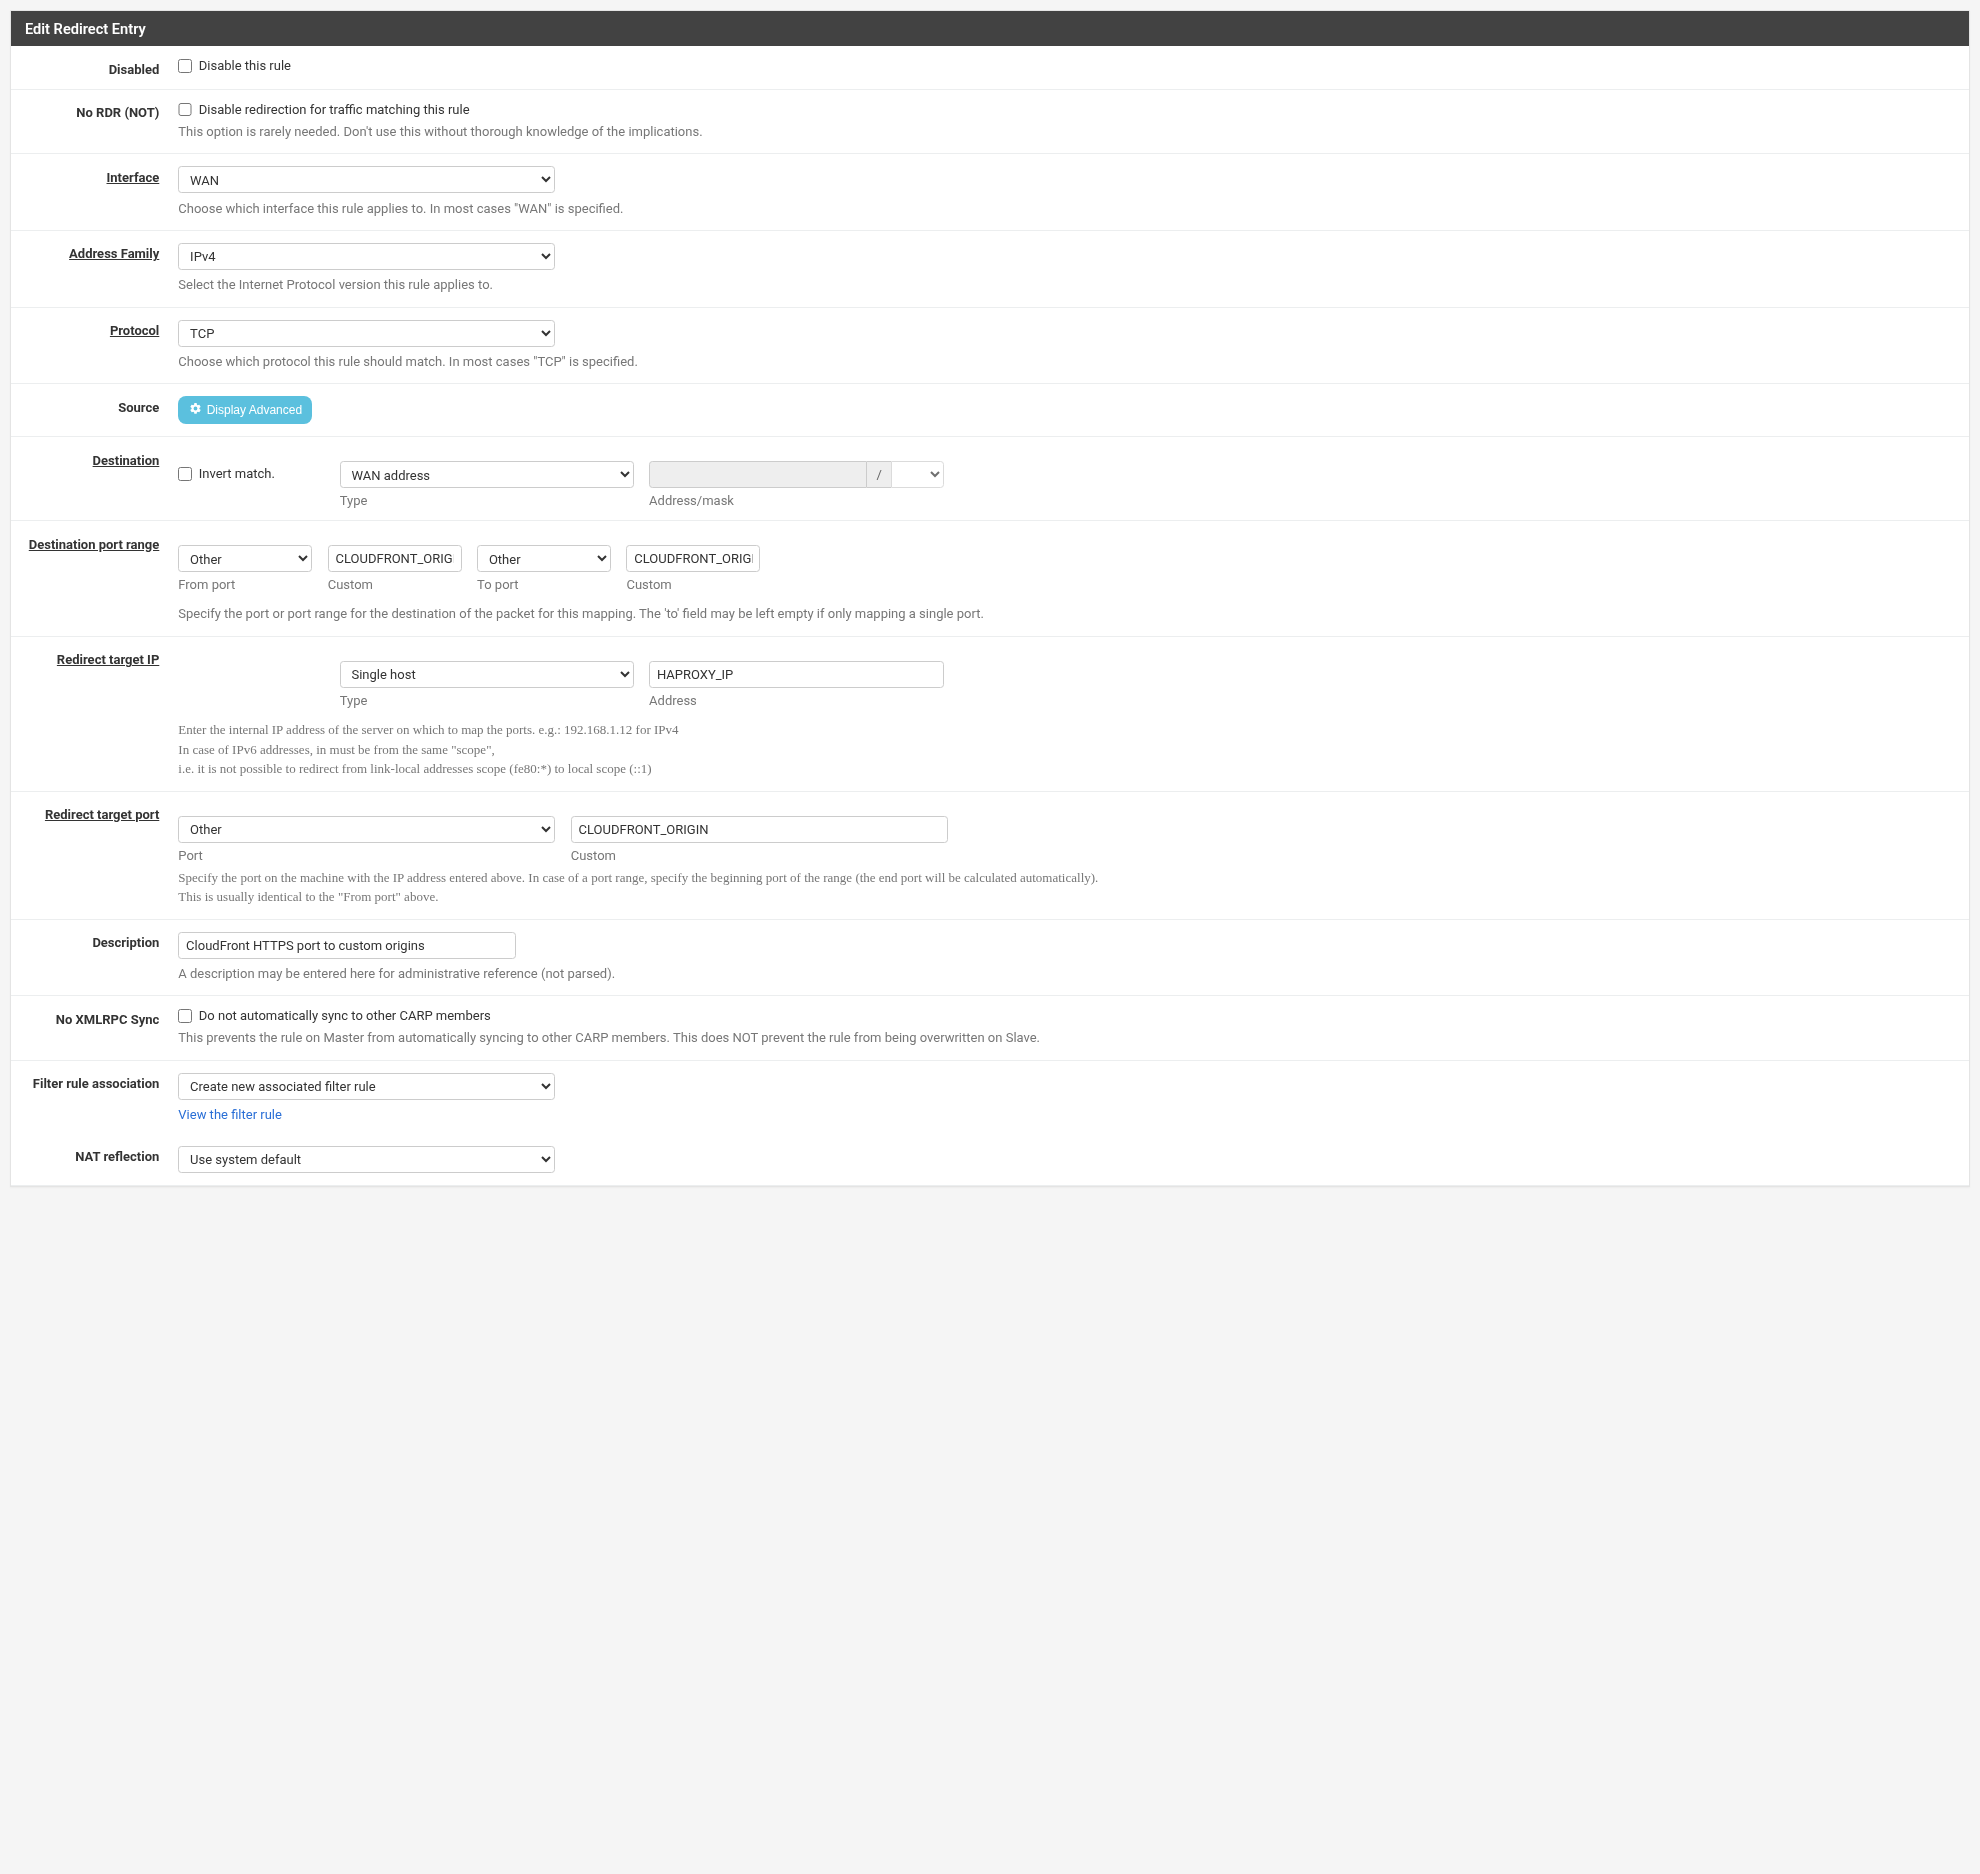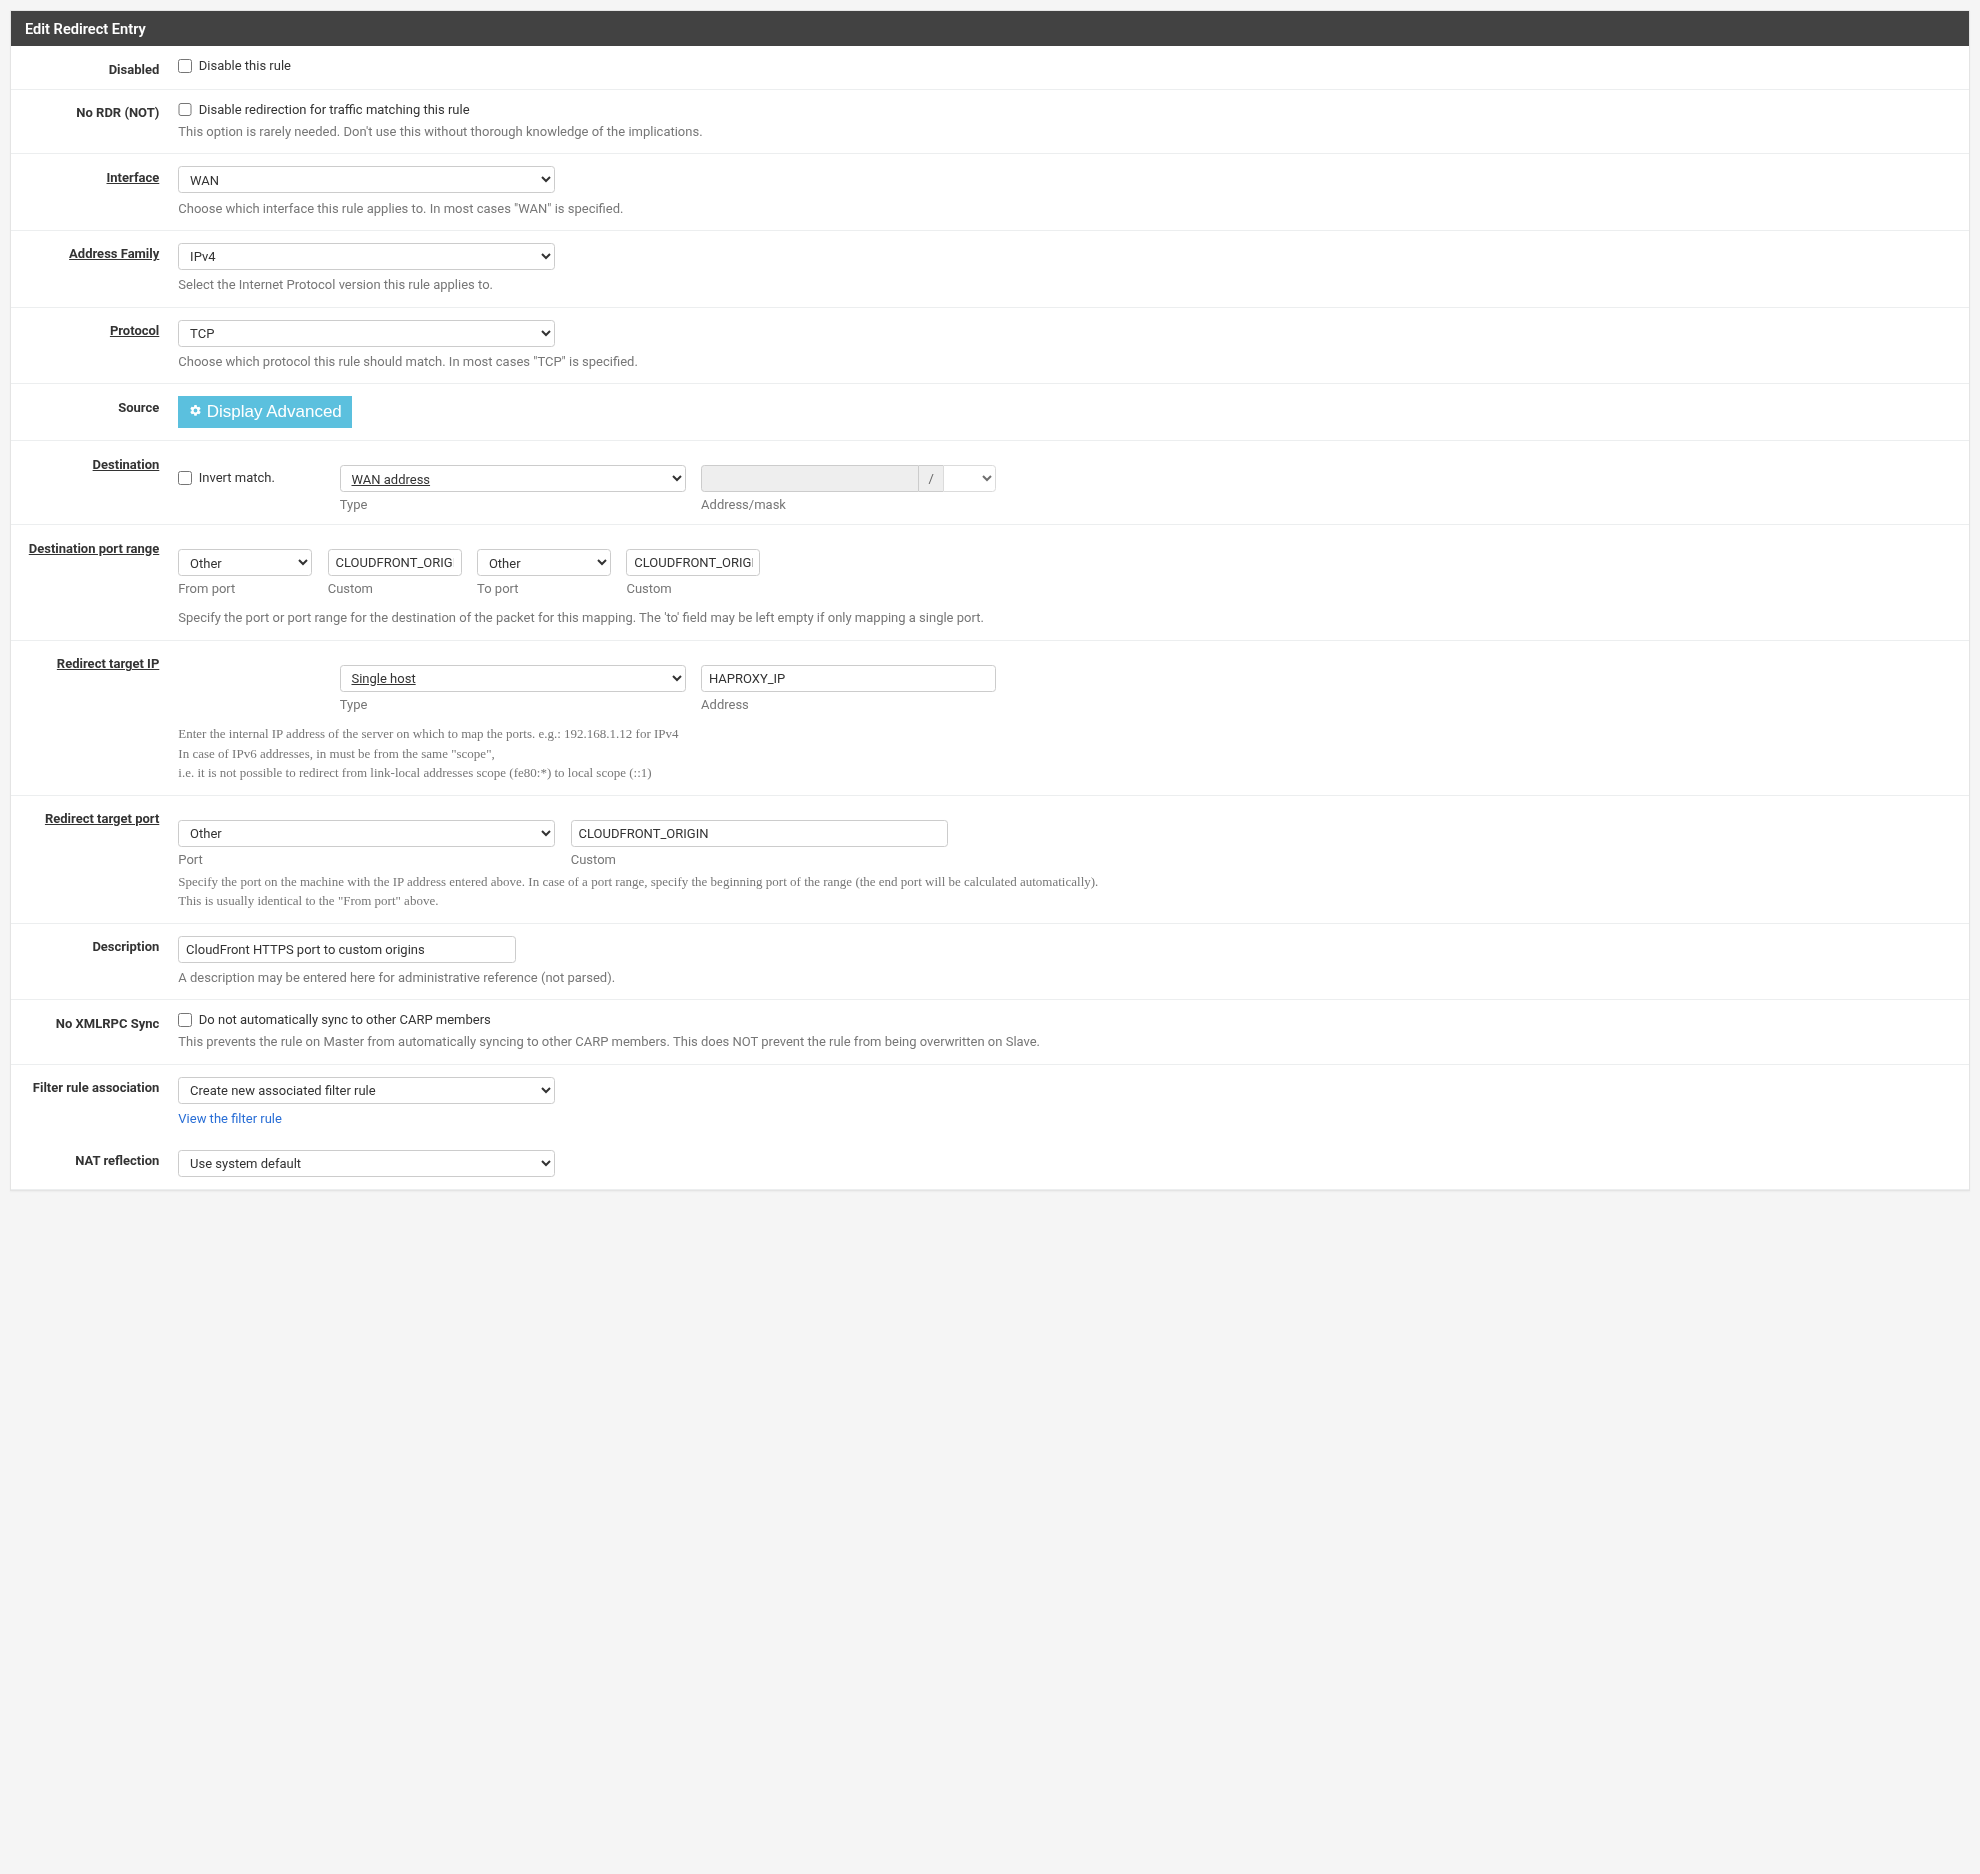--- a/index.html
+++ b/index.html
@@ -60,33 +60,33 @@
     background: #fff;
     color: #333;
     height: 27px;
   }
   select { padding-right: 20.5px; }
   input[disabled], input.disabled {
     background: #eeeeee;
     color: #888;
   }
   .sel-440 { width: 377px; }
-  .sel-343 { width: 346px; text-decoration: underline; }
+  .sel-343 { width: 294px; }
   .sel-156 { width: 134px; }
   .inp-156 { width: 134px; }
   .flex-cols { display: flex; gap: 15.4px; flex-wrap: wrap; }
   .col { display: flex; flex-direction: column; margin-top: 12px; }
   .col .sublabel { color: #777; margin-top: 5.1px; }
   .btn-advanced {
     background: #5bc0de;
     color: #fff;
     border: none;
-    border-radius: 0;
+    border-radius: 8px;
     padding: 6px 10.3px;
-    font-size: 17px;
+    font-size: 12px;
     display: inline-flex;
     align-items: center;
     gap: 5.1px;
     cursor: pointer;
   }
   .btn-advanced svg { width: 13px; height: 13px; }
   .link { color: #2a6fd6; text-decoration: none; cursor: pointer; }
   .mask-group { display: inline-flex; align-items: stretch; }
   .mask-group input {
     width: 218px;

